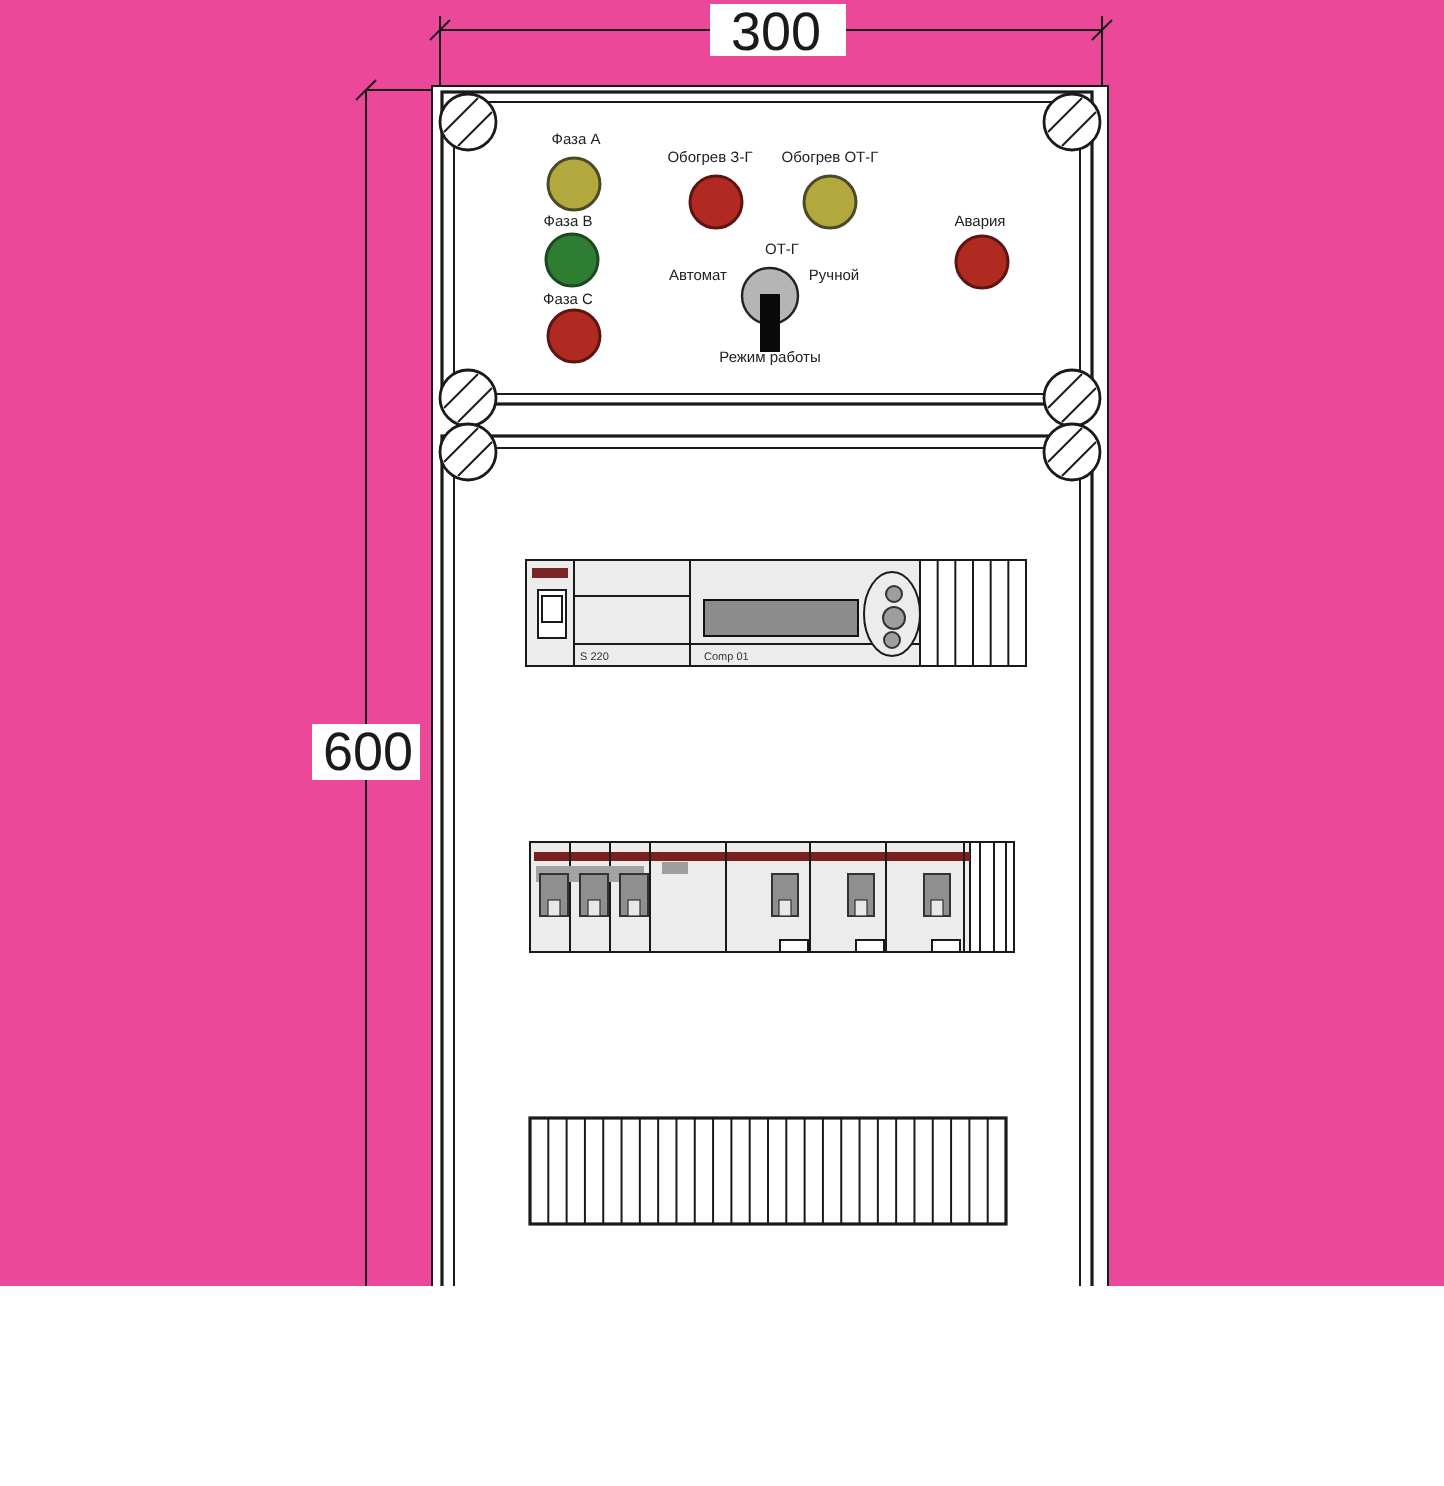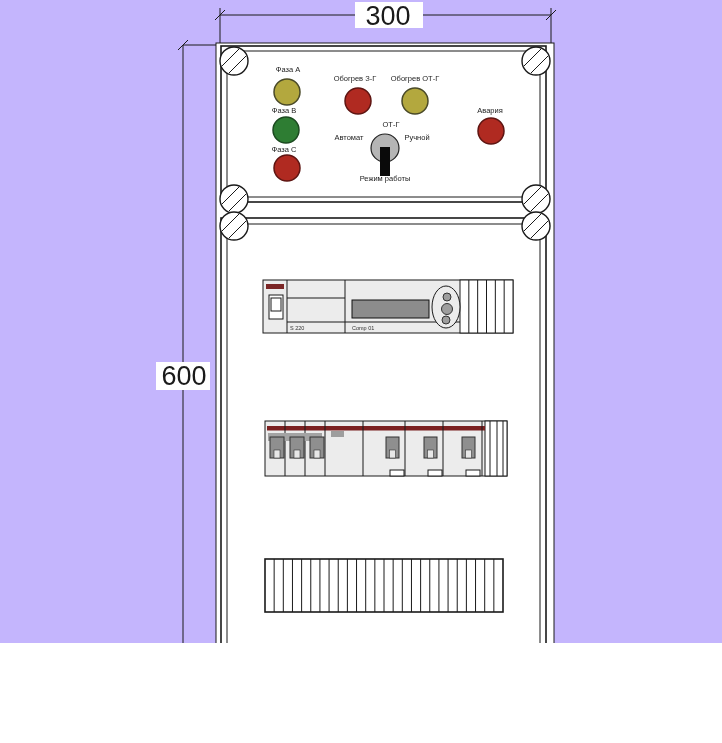--- a/index.html
+++ b/index.html
@@ -1,16 +1,16 @@
 <!DOCTYPE html>
 <html><head>
 <meta charset="utf-8">
 <style>
   html,body{margin:0;padding:0;background:#ffffff;}
-  #stage{position:relative;width:722px;height:643px;background:#c4b5fd;overflow:hidden;}
+  #stage{position:relative;width:722px;height:643px;background:#ec4899;overflow:hidden;}
   svg{position:absolute;left:0;top:0;}
   .ln{stroke:#1a1a1a;stroke-width:1;fill:none;}
   .ln2{stroke:#1a1a1a;stroke-width:1.6;fill:none;}
   .fillw{fill:#ffffff;}
   .dev{fill:#ececec;}
   text{font-family:"Liberation Sans", sans-serif;fill:#1a1a1a;}
   .dimtxt{font-size:27px;}
   .lbl{font-size:7.5px;fill:#222222;text-anchor:middle;}
   .tiny{font-size:5.5px;fill:#333333;}
   .anchor-mid{text-anchor:middle;}

